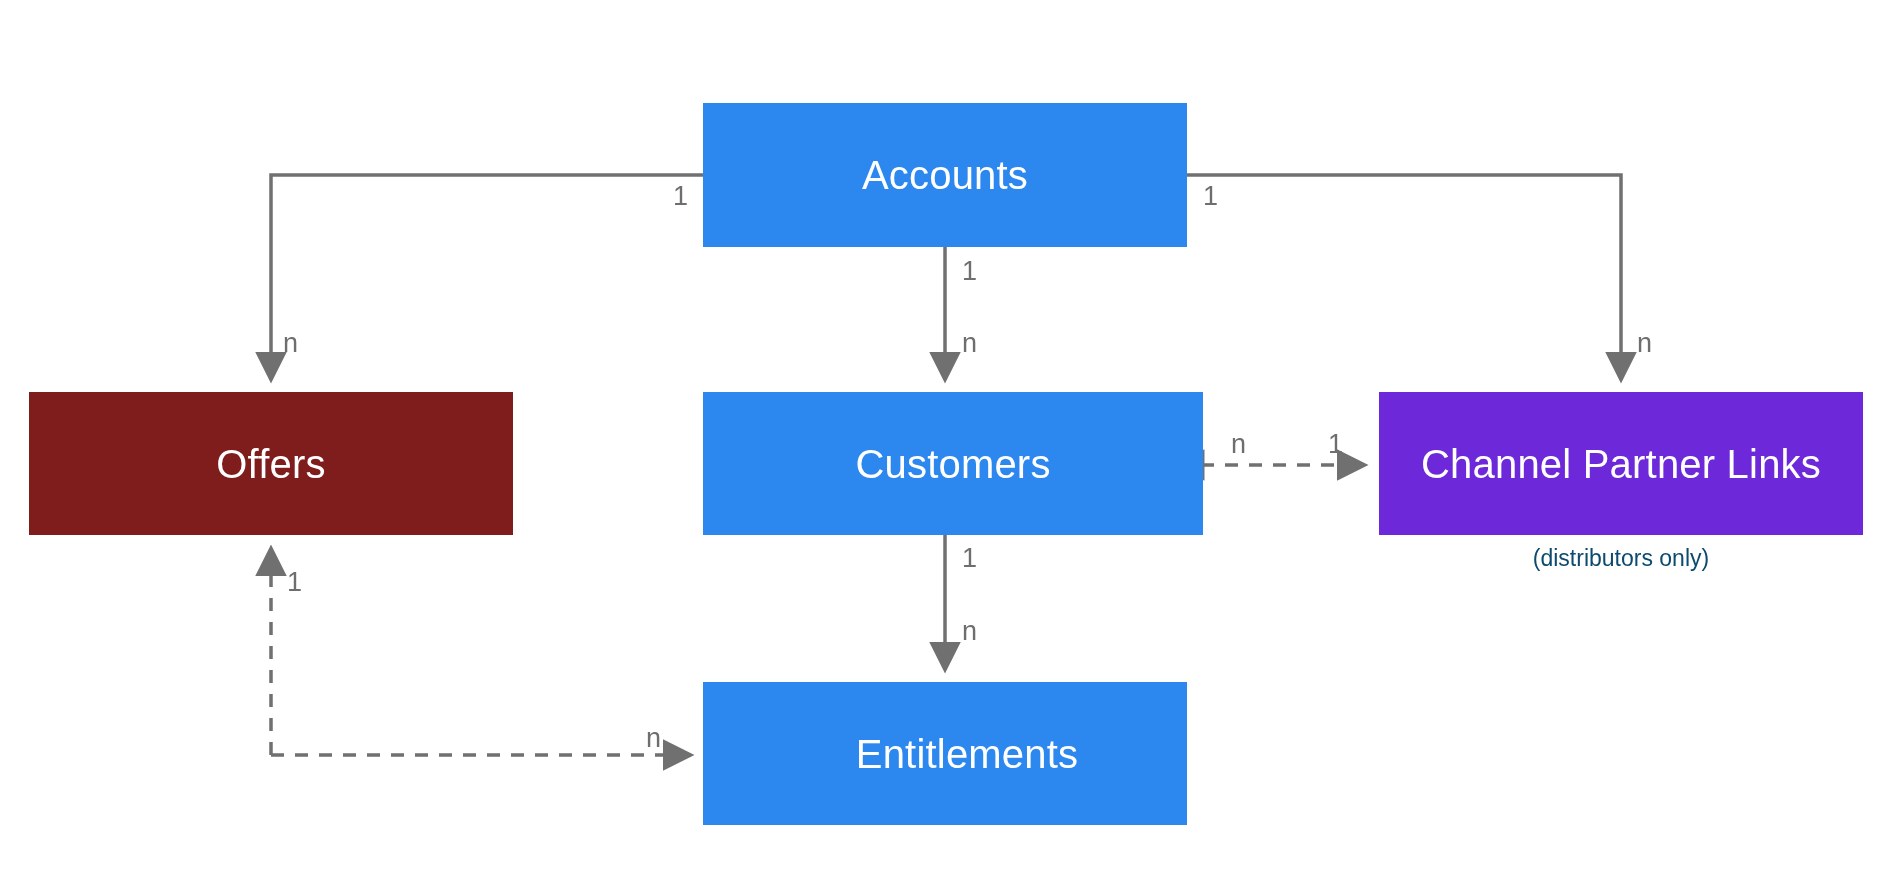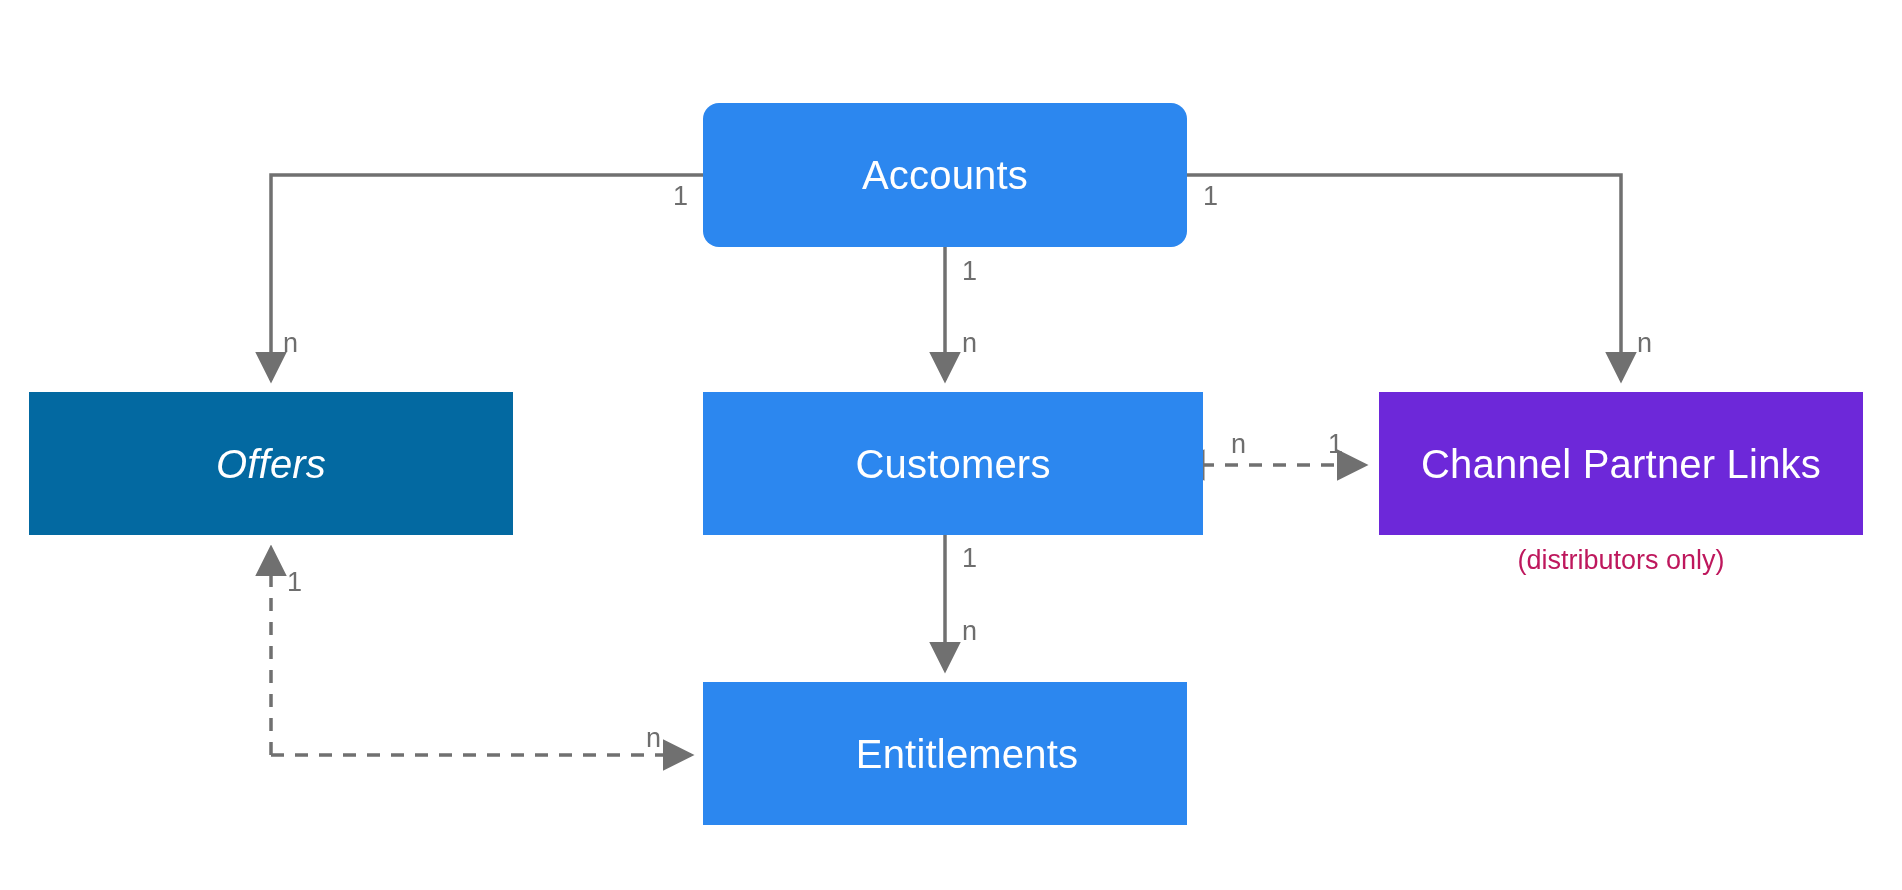--- a/index.html
+++ b/index.html
@@ -40,22 +40,22 @@
   .edge-label {
     position: absolute;
     color: #6e6e6e;
     font-size: 27px;
     line-height: 1;
     white-space: nowrap;
     user-select: none;
   }
   .note {
     position: absolute;
-    color: #be185d;
-    font-size: 27px;
+    color: #0c4a6e;
+    font-size: 23px;
     line-height: 1;
     white-space: nowrap;
     text-align: center;
     user-select: none;
   }
 </style>
 </head>
 <body>
 
 <div id="canvas">
@@ -77,25 +77,25 @@
     <path d="M1187,175 L1621,175 L1621,380" fill="none" stroke="#707070" stroke-width="3.5" marker-end="url(#arrowEnd)"></path>
 
     <path d="M945,535 L945,670" fill="none" stroke="#707070" stroke-width="3.5" marker-end="url(#arrowEnd)"></path>
 
     <path d="M1201,465 L1365,465" fill="none" stroke="#707070" stroke-width="3.5" stroke-dasharray="13,11" marker-end="url(#arrowEnd)" marker-start="url(#arrowStart)"></path>
 
     <path d="M271,755 L691,755" fill="none" stroke="#707070" stroke-width="3.5" stroke-dasharray="13,11" marker-end="url(#arrowEnd)"></path>
     <path d="M271,755 L271,548" fill="none" stroke="#707070" stroke-width="3.5" stroke-dasharray="13,11" marker-end="url(#arrowEnd)"></path>
   </svg>
 
-  <div class="node" style="left:703px; top:103px; width:484px; height:144px; background:#2c87ef;border-radius:16px;">
+  <div class="node" style="left:703px; top:103px; width:484px; height:144px; background:#2c87ef;">
     <span>Accounts</span>
   </div>
 
-  <div class="node" style="left:29px; top:392px; width:484px; height:143px; background:#0369a1;font-style:italic;">
+  <div class="node" style="left:29px; top:392px; width:484px; height:143px; background:#7f1d1d;">
     <span>Offers</span>
   </div>
 
   <div class="node" style="left:703px; top:392px; width:500px; height:143px; background:#2c87ef;">
     <span>Customers</span>
   </div>
 
   <div class="node" style="left:1379px; top:392px; width:484px; height:143px; background:#6d28d9;">
     <span>Channel Partner Links</span>
   </div>

